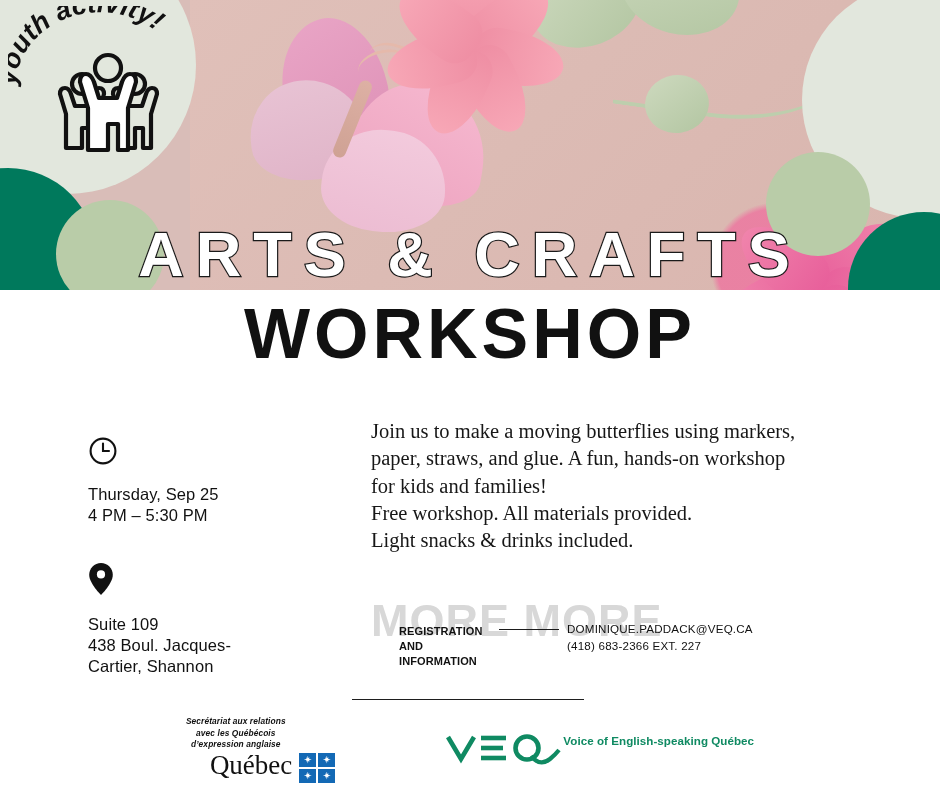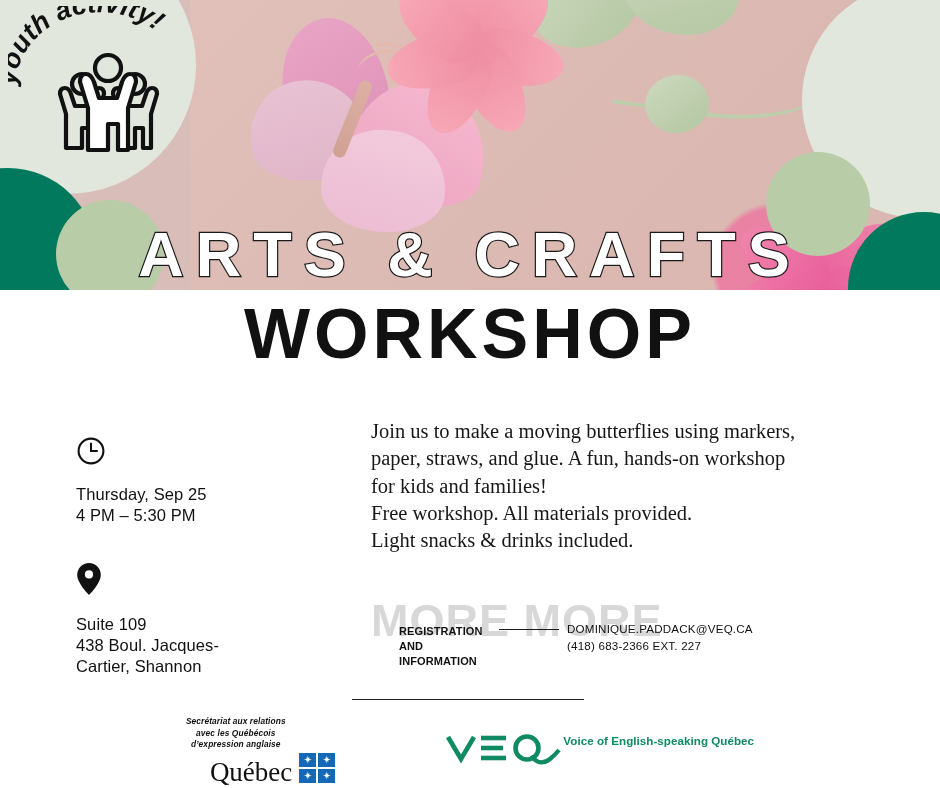--- a/index.html
+++ b/index.html
@@ -81,21 +81,21 @@
     -webkit-text-stroke:2.4px #1a1a1a;
     paint-order:stroke fill;
   }
   .title-workshop{
     position:absolute;left:0;top:294px;width:940px;text-align:center;z-index:9;
     font-family:"Liberation Sans",sans-serif;font-weight:700;font-size:70px;
     letter-spacing:4px;color:#111111;
   }
 
   
-  .left-col{position:absolute;left:76px;top:436px;width:215px;}
+  .left-col{position:absolute;left:88px;top:436px;width:215px;}
   .ico{display:block;}
   .ico-clock{width:30px;height:30px;}
   .ico-pin{width:26px;height:34px;}
   .detail-text{
     margin-top:14px;font-size:16.5px;line-height:1.28;color:#111;
     font-family:"Liberation Sans",sans-serif;letter-spacing:.1px;white-space:pre-line;
   }
   .detail-block + .detail-block{margin-top:36px;}
 
   .right-col{position:absolute;left:371px;top:418px;width:500px;}
@@ -130,21 +130,21 @@
 
   
   .divider{position:absolute;left:352px;top:699px;width:232px;height:1px;background:#1e1e1e;}
   .footer{position:absolute;left:0;top:716px;width:940px;height:70px;
           display:flex;align-items:center;justify-content:center;gap:110px;}
   .qc-logo{display:flex;flex-direction:column;align-items:flex-start;}
   .qc-tag{
     font-family:"Liberation Sans",sans-serif;font-style:italic;font-weight:700;
     font-size:8.4px;line-height:1.35;color:#111;white-space:pre-line;letter-spacing:.1px;text-align:center;
   }
-  .qc-row{display:flex;align-items:flex-end;gap:7px;margin-top:2px;margin-left:24px;}
+  .qc-row{display:flex;gap:7px;margin-top:2px;margin-left:24px;}
   .qc-word{font-family:"Liberation Serif",serif;font-size:27px;color:#111;line-height:.95;}
   .qc-flag{display:grid;grid-template-columns:17px 17px;grid-template-rows:14px 14px;gap:2px;margin-bottom:3px;}
   .qc-flag i{background:#1369b5;display:block;width:17px;height:14px;position:relative;}
   .qc-flag i:after{
     content:"";position:absolute;left:50%;top:50%;transform:translate(-50%,-50%);
     width:8px;height:8px;background:#fff;
     clip-path:polygon(50% 0%,58% 34%,72% 22%,66% 42%,100% 50%,66% 58%,72% 78%,58% 66%,50% 100%,42% 66%,28% 78%,34% 58%,0% 50%,34% 42%,28% 22%,42% 34%);
   }
   .veq-logo{display:flex;flex-direction:row;align-items:flex-start;}
   .veq-mark{width:118px;height:32px;}

